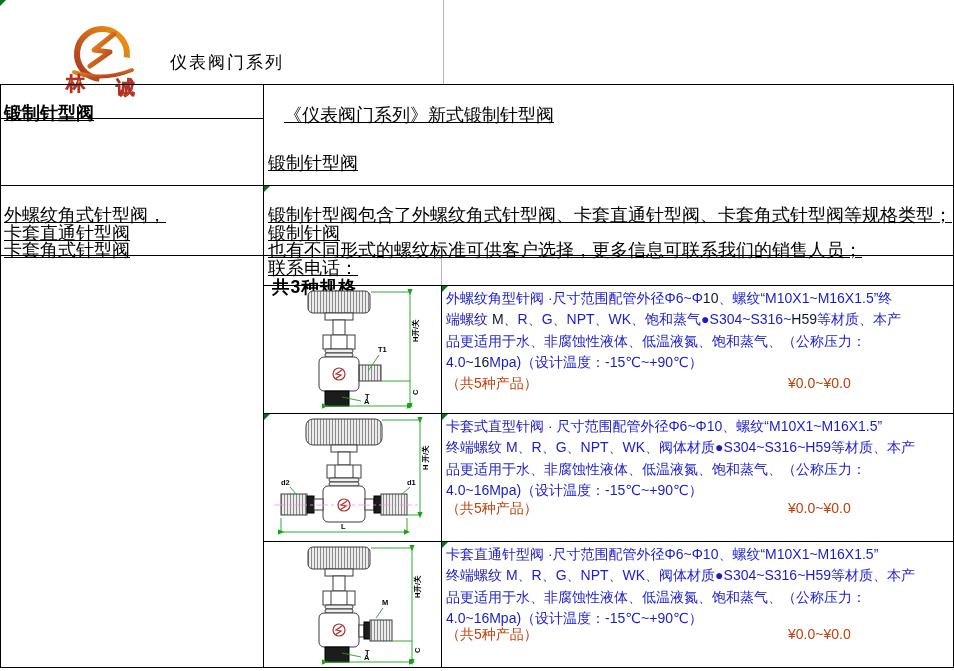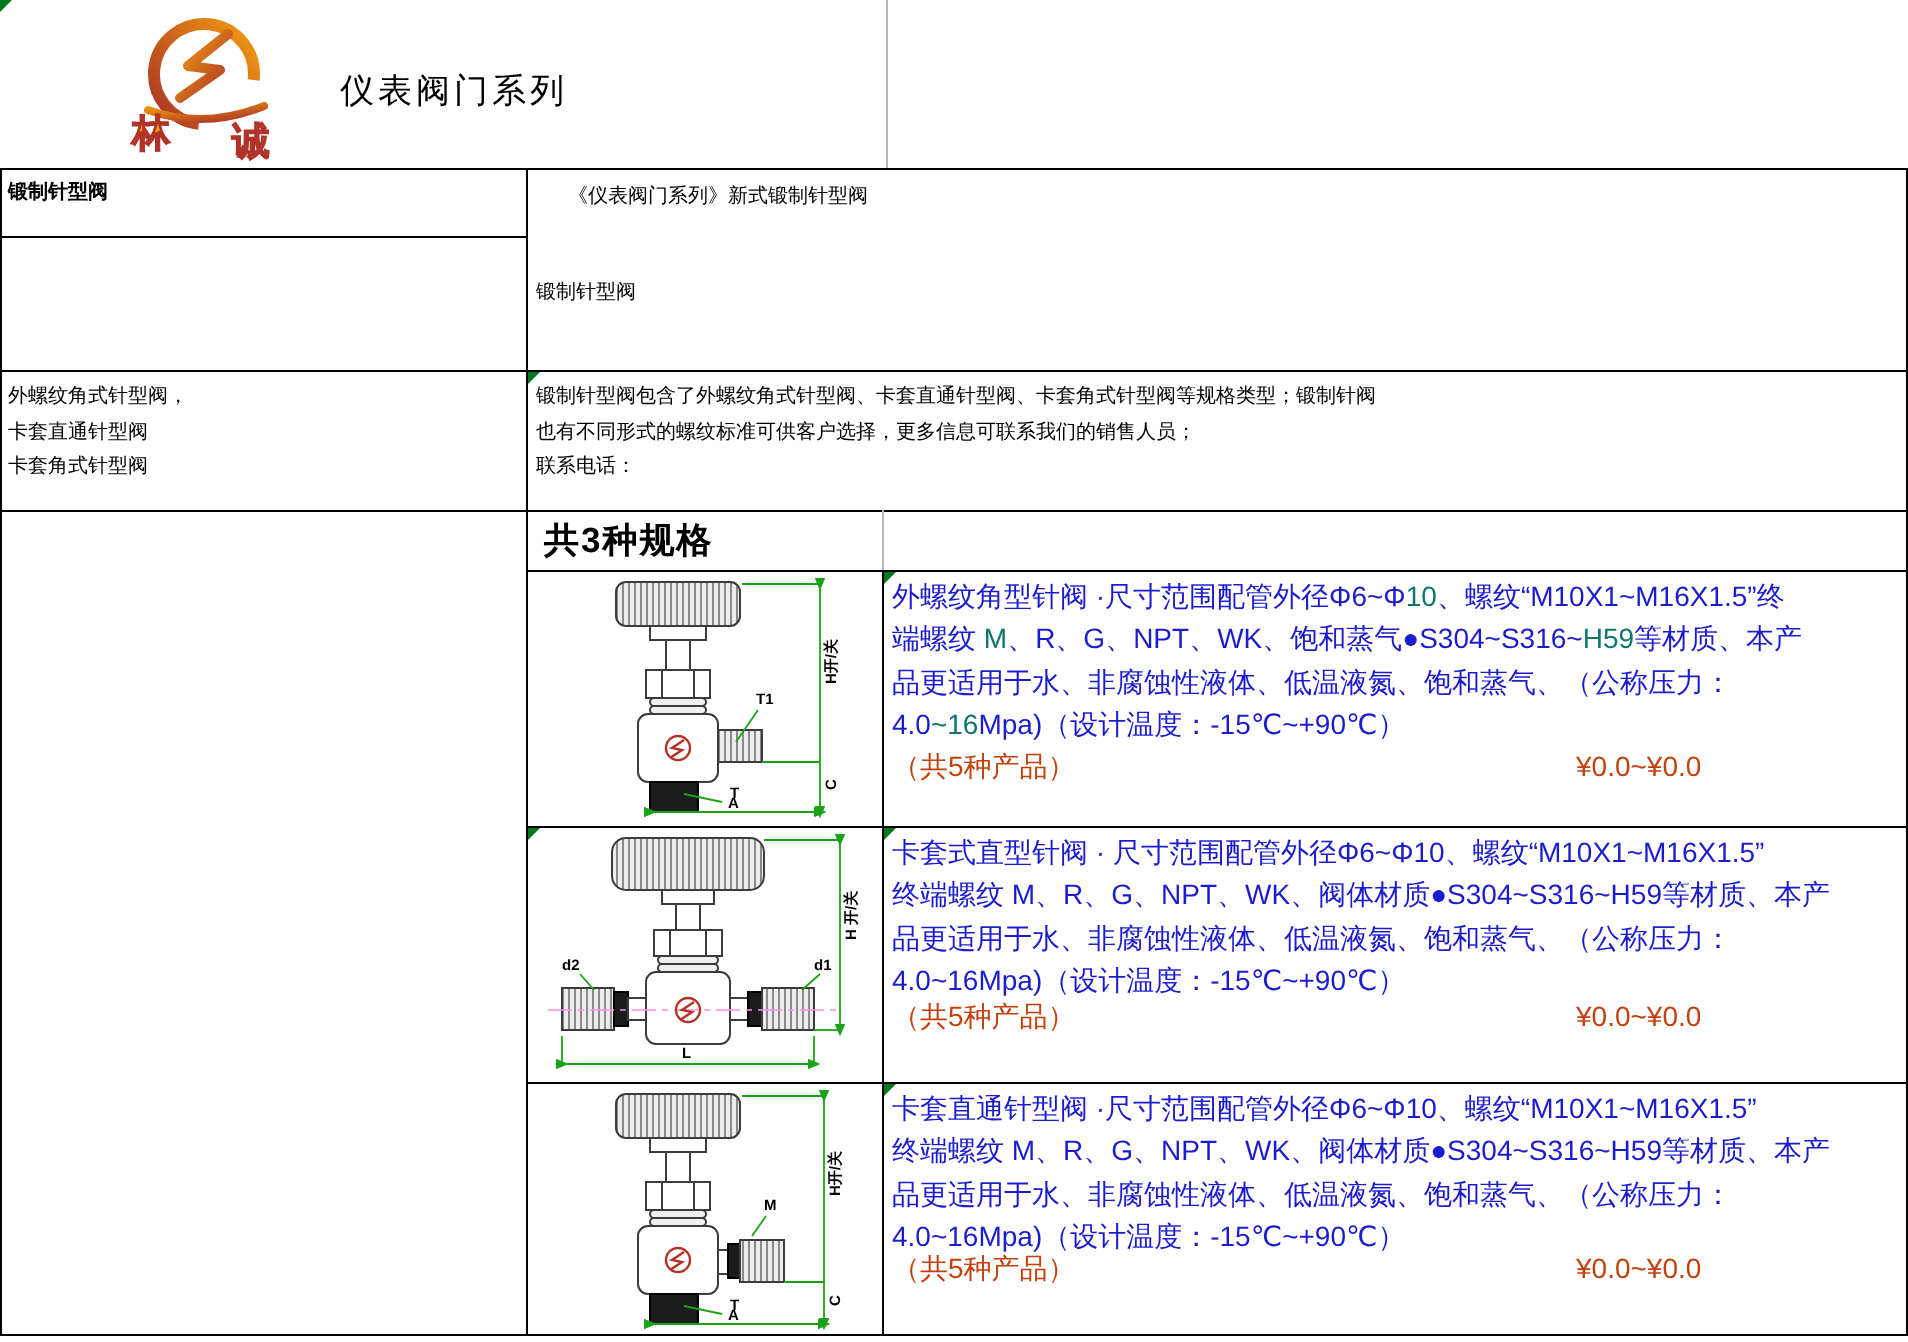--- a/index.html
+++ b/index.html
@@ -2,27 +2,27 @@
 <html><head>
 <meta charset="utf-8">
 <style>
   html,body{margin:0;padding:0;background:#fff;}
   #page{position:relative;width:954px;height:671px;background:#ffffff;
         font-family:"Liberation Sans","DejaVu Sans",sans-serif;color:#000;overflow:hidden;}
   .hl{position:absolute;height:1px;background:#000;}
   .vl{position:absolute;width:1px;background:#000;}
   .gray{background:#b7b7b7;}
   .flag{position:absolute;width:0;height:0;border-top:6px solid #00771e;border-right:6px solid transparent;}
-  .cell{position:absolute;}
+  .cell{position:absolute;margin-top:17px;}
   .bold{font-weight:bold;}
-  .t13{font-size:10px;line-height:17.5px;}
+  .t13{font-size:18px;line-height:17.5px;text-decoration:underline;}
   .title{font-size:17px;letter-spacing:2px;}
   .spec{font-size:17.5px;font-weight:bold;letter-spacing:1px;}
   .desc{position:absolute;left:446px;width:505px;font-size:14px;line-height:21.4px;color:#1c1ccd;}
-  .seg-lb{color:#0f766e;}
+  .seg-lb{color:#0f172a;}
   .footer-line{position:absolute;left:446px;width:505px;font-size:14px;color:#c2410c;}
   .price{position:absolute;left:342px;top:0;}
   svg text{font-family:"Liberation Sans","DejaVu Sans",sans-serif;}
   .dwg{position:absolute;left:268px;}
 </style>
 </head>
 <body>
 
 <div id="page">
 

